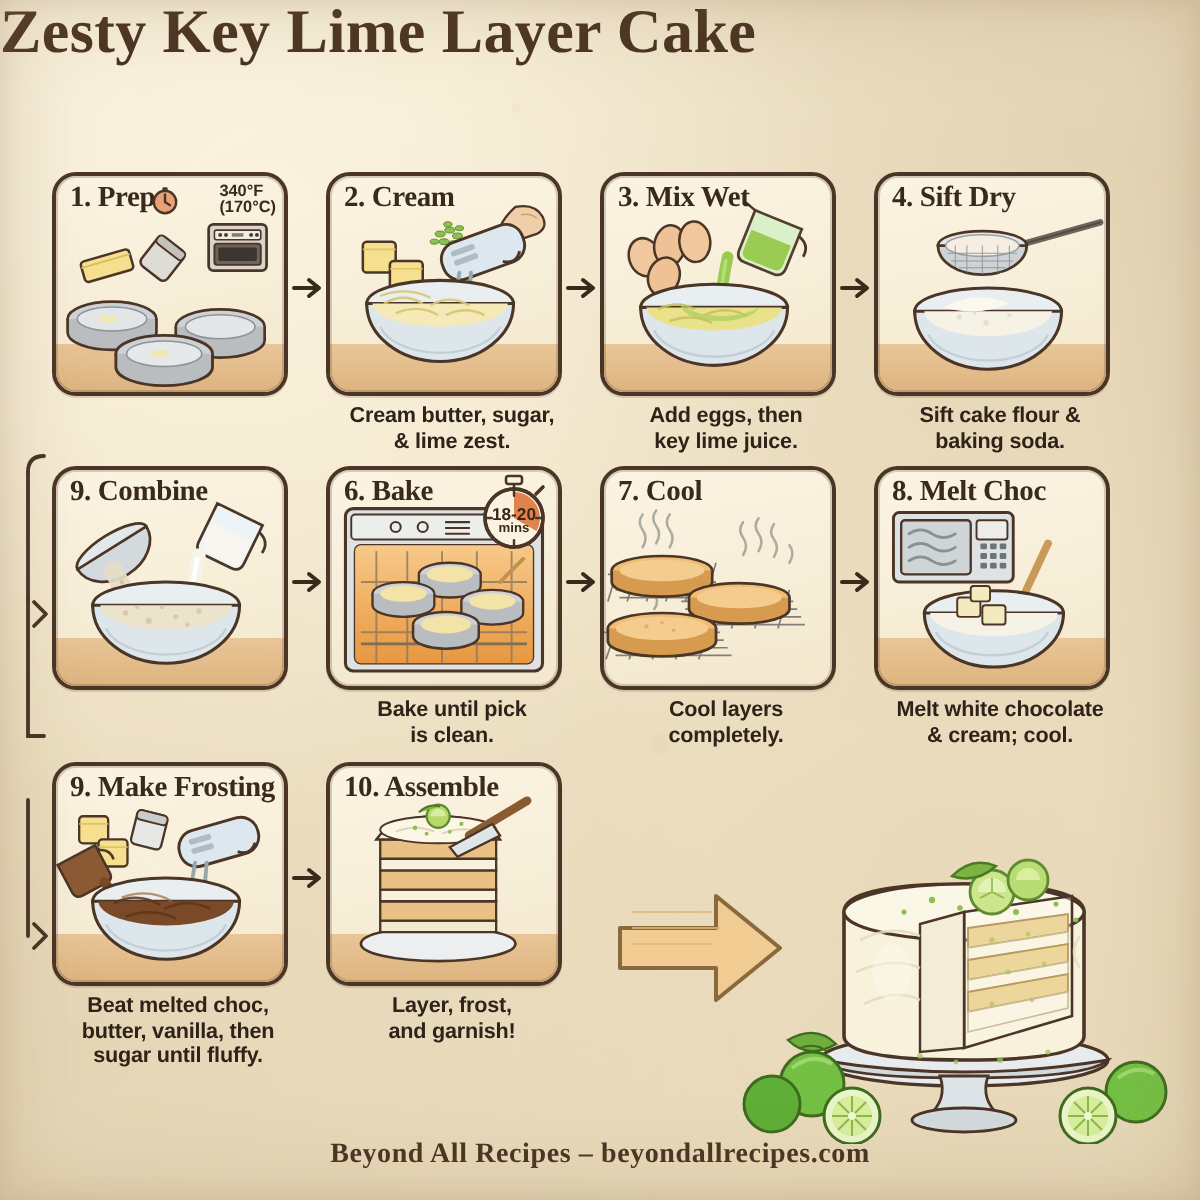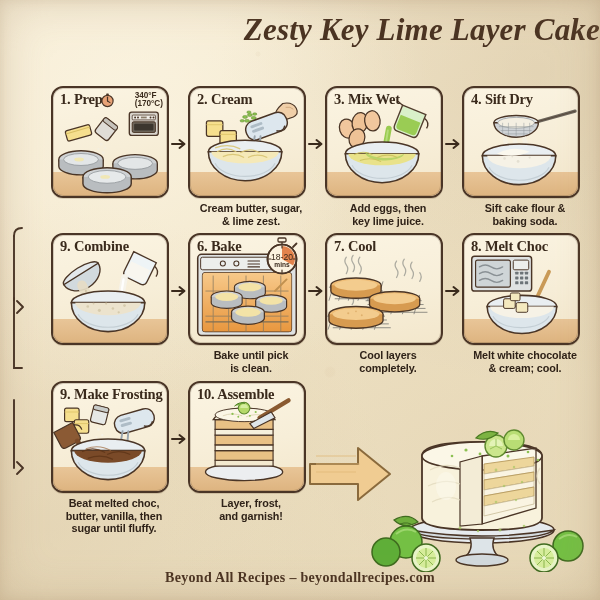--- a/index.html
+++ b/index.html
@@ -32,39 +32,39 @@
       radial-gradient(circle at 30% 72%, rgba(180,155,115,.10) 0 2px, transparent 3px),
       radial-gradient(circle at 78% 85%, rgba(170,145,105,.11) 0 3px, transparent 4px),
       radial-gradient(circle at 55% 62%, rgba(185,160,120,.08) 0 4px, transparent 6px);
   }
   #vignette {
     position: absolute; inset: 0; pointer-events: none;
     box-shadow: inset 0 0 48px rgba(150,120,78,.28), inset 0 0 12px rgba(150,120,78,.16);
   }
 
   
-  #header { position: absolute; top: 14px; left: 0; right: 0; text-align: right; font-style: italic; }
+  #header { position: absolute; top: 0; left: 0; right: 0; text-align: left; }
   #title {
     font-family: "Liberation Serif", serif;
     font-size: 31px; font-weight: 700; color: #4a3322;
     letter-spacing: .2px; line-height: 1.05;
   }
   #subtitle {
     font-family: "Liberation Serif", serif;
     font-size: 22px; font-weight: 700; color: #4e3726;
     margin-top: 3px; line-height: 1.05;
   }
 
   
   #grid {
     position: absolute; top: 86px; left: 26px;
     width: 548px;
     display: grid;
     grid-template-columns: repeat(4, 1fr);
-    column-gap: 0; row-gap: 6px; margin-left: 25px;
+    column-gap: 0; row-gap: 6px;
   }
   .cell { position: relative; width: 137px; }
 
   .card {
     position: relative;
     width: 118px; height: 112px;
     border: 2px solid #4a3526;
     border-radius: 12px;
     background: linear-gradient(170deg, #fbf4e2 0%, #f7eed8 55%, #f3e7cc 100%);
     box-shadow: 0 1px 0 rgba(90,65,40,.18);
@@ -110,21 +110,21 @@
   .badge-temp .txt {
     font-size: 8.2px; font-weight: 700; color: #3a2a1c;
     line-height: 1.0; text-align: left; white-space: nowrap;
   }
   .badge-timer {
     position: absolute; top: 2px; right: 3px; z-index: 5;
     width: 38px; height: 40px;
   }
   .badge-timer .t1 {
     position: absolute; top: 15px; left: 0; right: 0; text-align: center;
-    font-size: 8.6px; font-weight: 400; color: #3a2a1c;
+    font-size: 8.6px; font-weight: 700; color: #3a2a1c;
   }
   .badge-timer .t2 {
     position: absolute; top: 24px; left: 0; right: 0; text-align: center;
     font-size: 6.6px; font-weight: 700; color: #3a2a1c;
   }
 
   
   #connectors { position: absolute; inset: 0; z-index: 3; pointer-events: none; }
 
   

